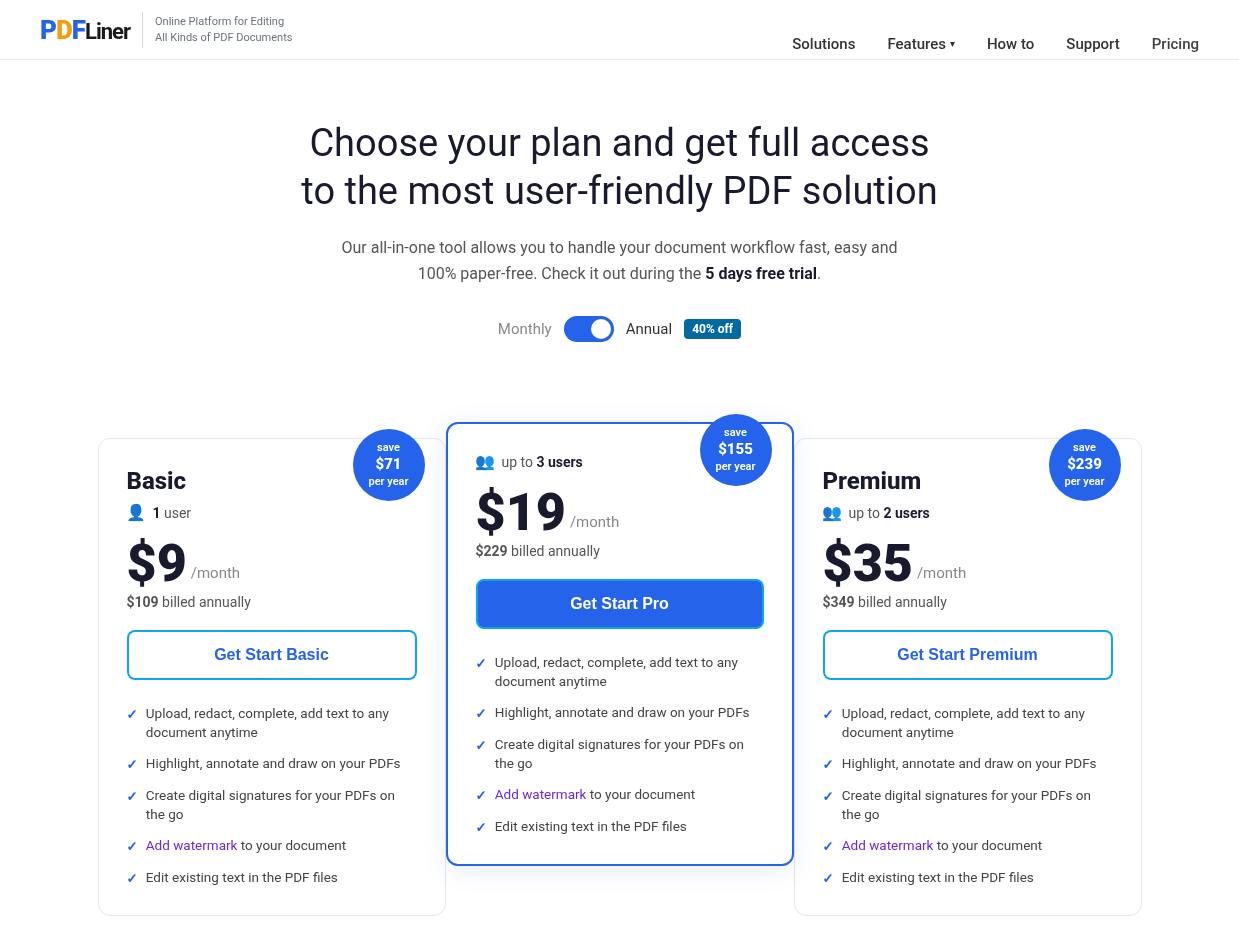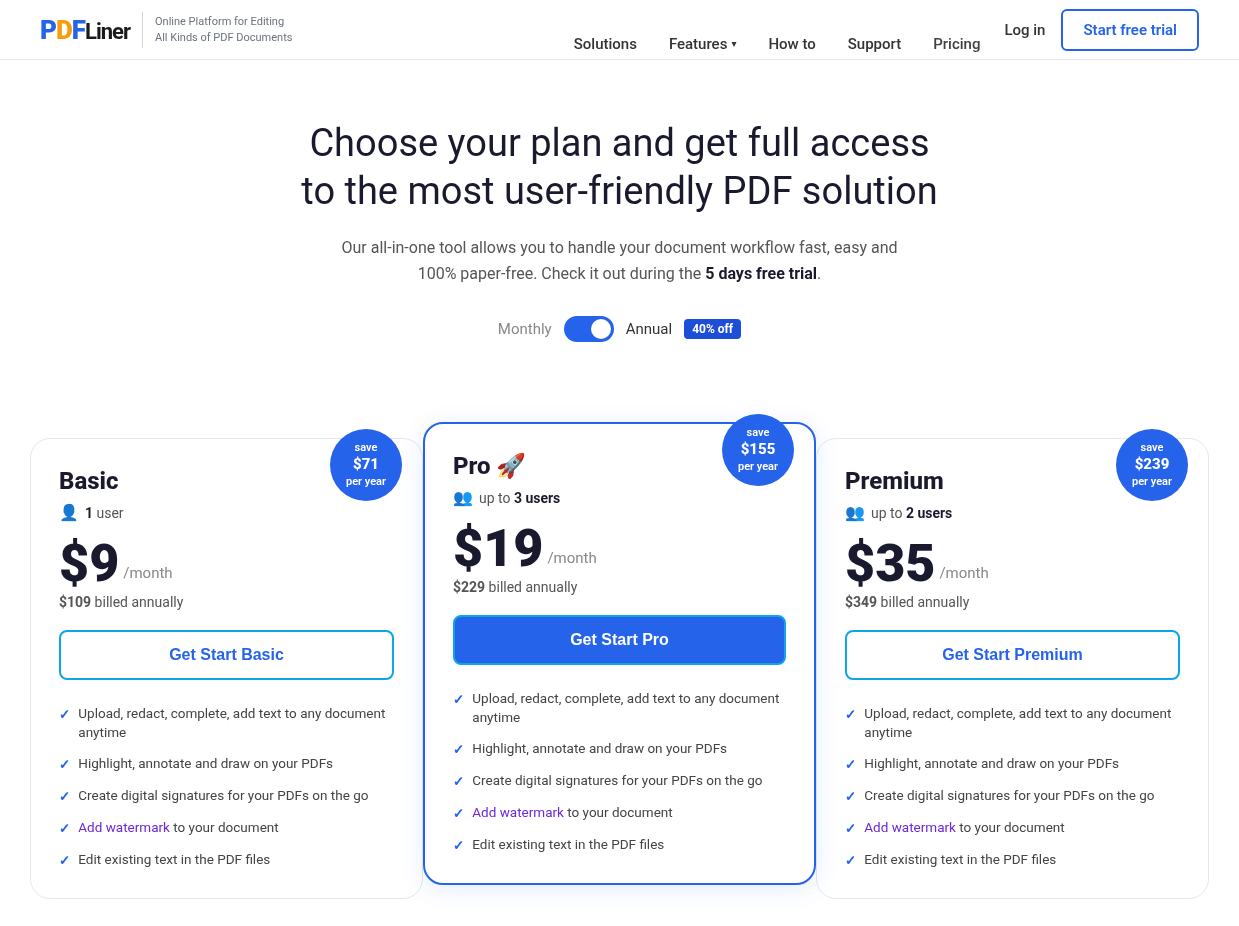--- a/index.html
+++ b/index.html
@@ -42,27 +42,27 @@
     .toggle-label { font-size: 15px; color: #888; }
     .toggle-label.active { color: #333; }
     .toggle-switch {
       width: 50px; height: 26px; background: #2563eb; border-radius: 13px;
       position: relative; cursor: pointer; display: inline-block;
     }
     .toggle-knob {
       position: absolute; top: 3px; right: 3px; width: 20px; height: 20px;
       background: #fff; border-radius: 50%;
     }
-    .badge-off { background: #1d4ed8; color: #fff; font-size: 12px; font-weight: 700; padding: 3px 8px; border-radius: 4px; }
+    .badge-off { background: #0369a1; color: #fff; font-size: 12px; font-weight: 700; padding: 3px 8px; border-radius: 4px; }
 
     
     .pricing-section { display: flex; justify-content: center; gap: 0; padding: 0 40px 60px; align-items: flex-start; }
     .plan-card {
-      background: #fff; border: 1px solid #e5e7eb; border-radius: 20px;
-      padding: 28px 28px 28px; width: 393px; position: relative; flex-shrink: 0;
+      background: #fff; border: 1px solid #e5e7eb; border-radius: 12px;
+      padding: 28px 28px 28px; width: 348px; position: relative; flex-shrink: 0;
     }
     .plan-card.featured {
       border: 2px solid #2563eb; z-index: 2;
       box-shadow: 0 4px 24px rgba(37,99,235,0.12);
     }
     .plan-card:not(.featured) { margin-top: 16px; }
 
     .save-badge {
       position: absolute; top: -10px; right: 20px;
       background: #2563eb; color: #fff; border-radius: 50%;
@@ -119,24 +119,20 @@
     <a class="nav-link">Solutions</a>
     <a class="nav-link nav-features">
       <span>Features</span>
       <span class="chevron">▾</span>
     </a>
     <a class="nav-link">How to</a>
     <a class="nav-link">Support</a>
     <a class="nav-link active">Pricing</a>
   </div>
 
-  <div class="nav-cta">
-    <a class="btn-login">Log in</a>
-    <a class="btn-trial">Start free trial</a>
-  </div>
 </nav>
 
 <section class="hero">
   <h1>
     <span>Choose your plan and get full access</span><br>
     <span>to the most user-friendly PDF solution</span>
   </h1>
   <p>
     <span>Our all-in-one tool allows you to handle your document workflow fast, easy and 100% paper-free. Check it out during the </span><strong>5 days free trial</strong><span>.</span>
   </p>
@@ -197,24 +193,20 @@
         </li>
     </ul>
   </div>
 
   <div class="plan-card featured">
     <div class="save-badge">
       <span>save </span>
       <span class="save-amount">$155</span>
       <span>per year</span>
     </div>
-    <div class="plan-name">
-      <span>Pro</span>
-      <span>🚀</span>
-    </div>
     <div class="plan-users">
       <span class="user-icon">👥</span>
       <span>up to <strong>3 users</strong></span>
     </div>
     <div class="plan-price">
       <span class="price-amount">$19</span>
       <span class="price-period">/month</span>
     </div>
     <div class="price-annual">
       <strong>$229</strong><span> billed annually</span>

